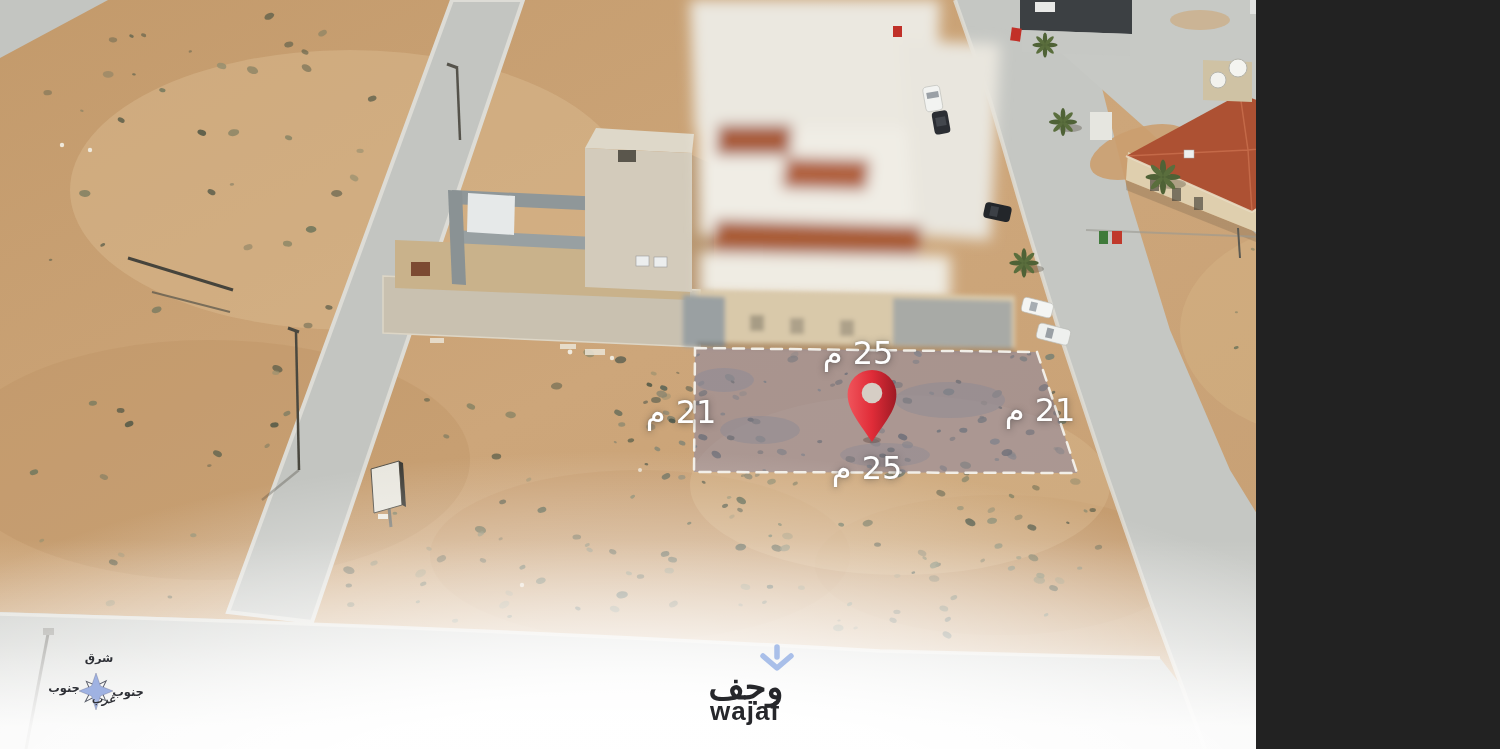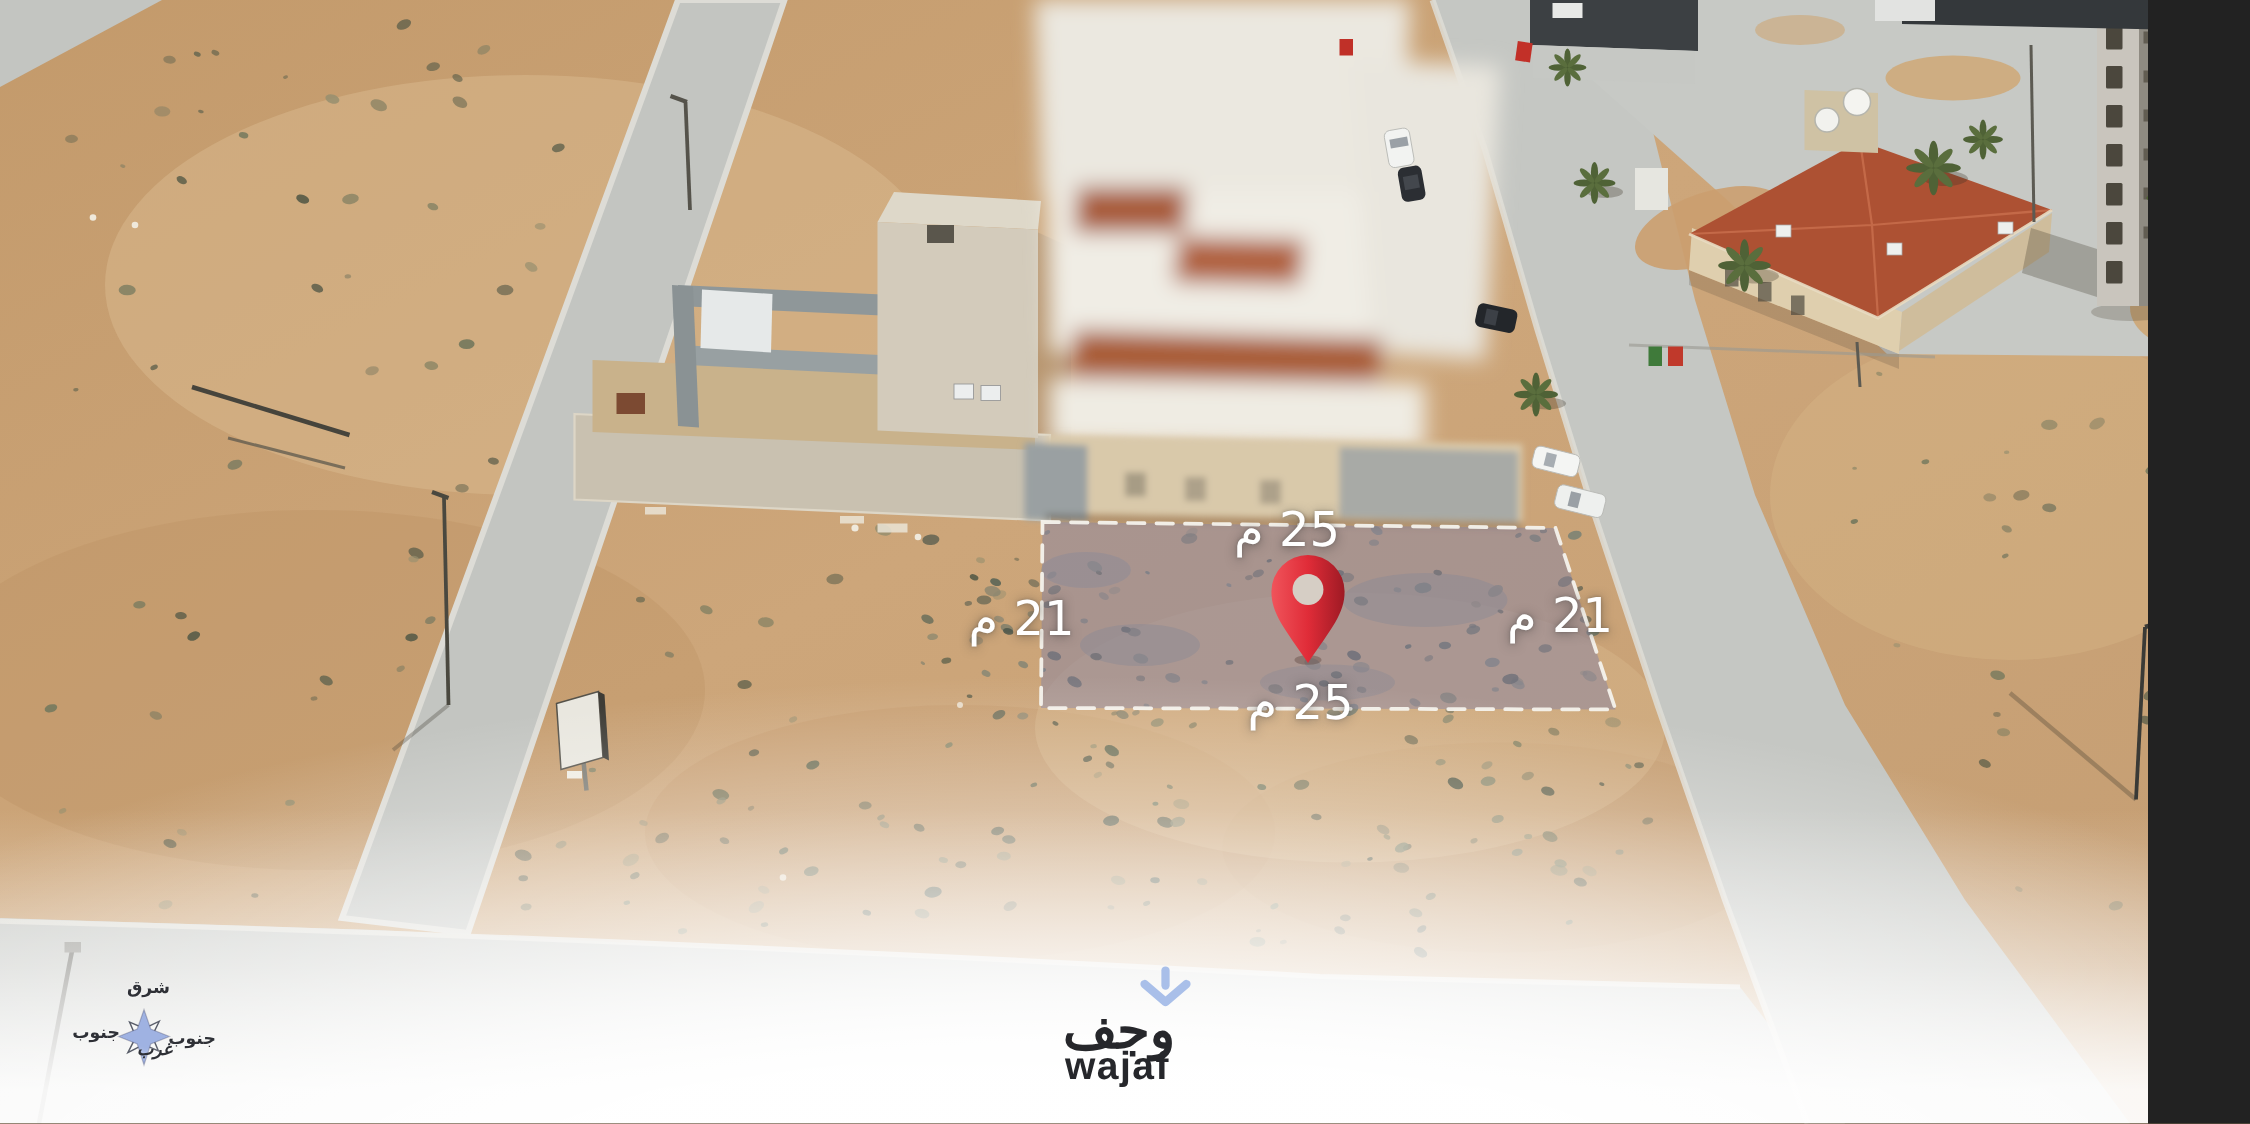--- a/index.html
+++ b/index.html
@@ -1,16 +1,16 @@
 <!DOCTYPE html>
 <html><head>
 <meta charset="utf-8">
 <style>
   html,body{margin:0;padding:0;background:#222;}
-  .stage{position:relative;width:1432px;height:749px;overflow:hidden;background:#c8a273;
+  .stage{position:relative;width:1256px;height:749px;overflow:hidden;background:#c8a273;
          font-family:"Liberation Sans",sans-serif;}
   .stage svg.scene{position:absolute;left:0;top:0;}
   .fog{position:absolute;inset:0;pointer-events:none;
        background:
          radial-gradient(120% 95% at 50% 120%, rgba(255,255,255,.96) 28%, rgba(255,255,255,0) 63%),
          linear-gradient(to bottom, rgba(255,255,255,0) 72%, rgba(255,255,255,.40) 86%, rgba(255,255,255,.88) 97%);}
   .dim{position:absolute;transform:translate(-50%,-50%);color:#ffffff;
        font:500 32px "DejaVu Sans",sans-serif;direction:rtl;white-space:nowrap;
        text-shadow:0 1px 7px rgba(45,45,45,.55),0 0 2px rgba(70,70,70,.4);}
   .cmp{position:absolute;transform:translate(-50%,-50%);font:700 11.5px "DejaVu Sans",sans-serif;

